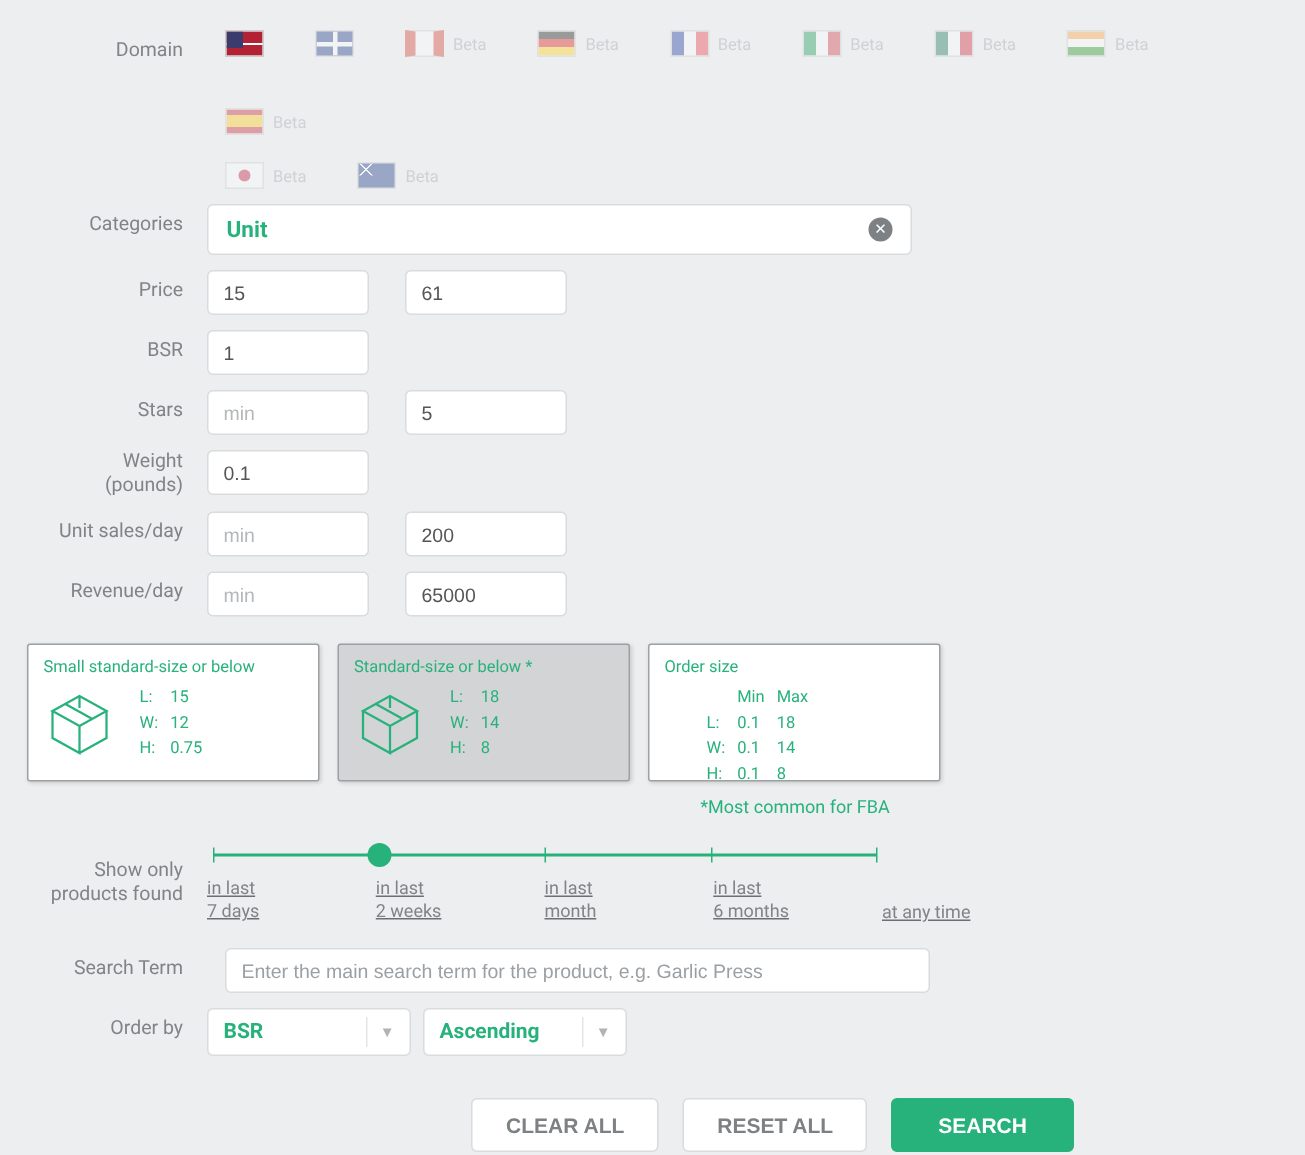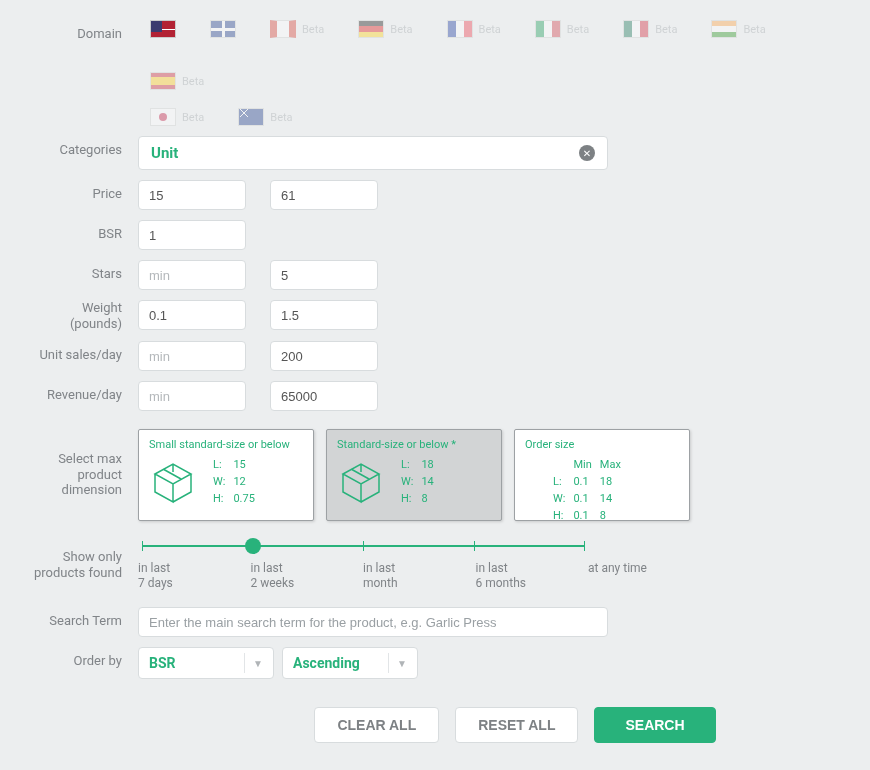--- a/index.html
+++ b/index.html
@@ -118,21 +118,21 @@
   }
   .num-input::placeholder { color: #b4b8bb; }
   .pair .num-input + .num-input { margin-left: 16px; }
   .label-col.two-line { line-height: 1.2; padding-top: 0; }
   .dim-row { align-items: flex-start; margin-top: 18px; }
   .dim-cards {
     display: flex;
     gap: 12px;
   }
   .dim-card {
-    width: 176px;
+    width: 195px;
     height: 92px;
     background: #fff;
     border: 1px solid #9da1a4;
     border-radius: 2px;
     padding: 8px 10px 6px 10px;
     font-size: 11px;
     color: #28b27b;
     cursor: pointer;
     box-shadow: 1px 1px 3px rgba(0,0,0,0.15);
   }
@@ -182,21 +182,21 @@
     margin-top: 14px;
     font-size: 12px;
     color: #808488;
   }
   .slider-labels div {
     flex: 0 0 25%;
     line-height: 1.25;
     white-space: pre-line;
   }
   .slider-labels div.center { text-align:left; }
-  .slider-labels div.last { flex:0 0 0%; text-align:right; white-space:nowrap; }
+  .slider-labels div.last { flex:0 0 0%; text-align:right; white-space:nowrap;margin-top:16px; }
   .wide-text {
     width: 470px;
     height: 30px;
     border: 1px solid #d8dcde;
     border-radius: 4px;
     padding: 0 10px;
     font-size: 13px;
     color: #555;
     background: #fff;
   }
@@ -353,42 +353,40 @@
       <input class="num-input" value="5" style="">
     </div>
   </div>
 
 
   <div class="row">
     <div class="label-col two-line" style="white-space:pre-line;">Weight
 (pounds)</div>
     <div class="content-col pair">
       <input class="num-input" value="0.1" style="">
-      <input class="num-input" value="1.5" style="">
     </div>
   </div>
 
   <div class="row">
     <div class="label-col">Unit sales/day</div>
     <div class="content-col pair">
       <input class="num-input" placeholder="min" style="">
       <input class="num-input" value="200" style="">
     </div>
   </div>
 
   <div class="row">
     <div class="label-col">Revenue/day</div>
     <div class="content-col pair">
       <input class="num-input" placeholder="min" style="">
       <input class="num-input" value="65000" style="">
     </div>
   </div>
 
   <div class="row dim-row">
-    <div class="label-col two-line" style="padding-top:22px;">Select max product dimension</div>
     <div class="content-col" style="display:block;">
       <div class="dim-cards">
 
         <div class="dim-card">
           <div class="dim-title">Small standard-size or below</div>
           <div class="dim-body">
             <div class="box-icon">
               <svg viewBox="0 0 48 48">
                   <path d="M6 16 L24 6 L42 16 L24 26 Z M6 16 L6 34 L24 44 L24 26 M42 16 L42 34 L24 44 M24 6 L24 14 M14 11 L32 21"></path>
                 </svg>
@@ -460,26 +458,27 @@
                 </tr>
             <tr>
                   <td>H:</td>
                   <td>0.1</td>
                   <td>8</td>
                 </tr>
           </tbody>
             </table>
         </div>
       </div>
+      <div class="dim-note">*Most common for FBA</div>
     </div>
   </div>
 
   <div class="row" style="margin-top:14px;">
     <div class="label-col two-line" style="padding-top:14px; white-space:normal;">Show only products found</div>
-    <div class="content-col" style="display:block;">
+    <div class="content-col" style="display:block;text-decoration:underline;">
       <div class="slider-wrap">
         <div class="slider-rail">
           <div class="tick" style="left:0%"></div>
           <div class="tick" style="left:25%"></div>
           <div class="tick" style="left:50%"></div>
           <div class="tick" style="left:75%"></div>
           <div class="tick" style="left:100%"></div>
           <div class="slider-handle" style="left:25%"></div>
         </div>
         <div class="slider-labels">
@@ -491,21 +490,21 @@
 month</div>
           <div class="center">in last
 6 months</div>
           <div class="last">at
 any time</div>
         </div>
       </div>
     </div>
   </div>
 
-  <div class="row" style="margin-top:16px;">
+  <div class="row" style="margin-top:16px;gap:12px;">
     <div class="label-col">Search Term</div>
     <div class="content-col">
       <input class="wide-text" placeholder="Enter the main search term for the product, e.g. Garlic Press" style="">
     </div>
   </div>
 
 
   <div class="row">
     <div class="label-col">Order by</div>
     <div class="content-col">

